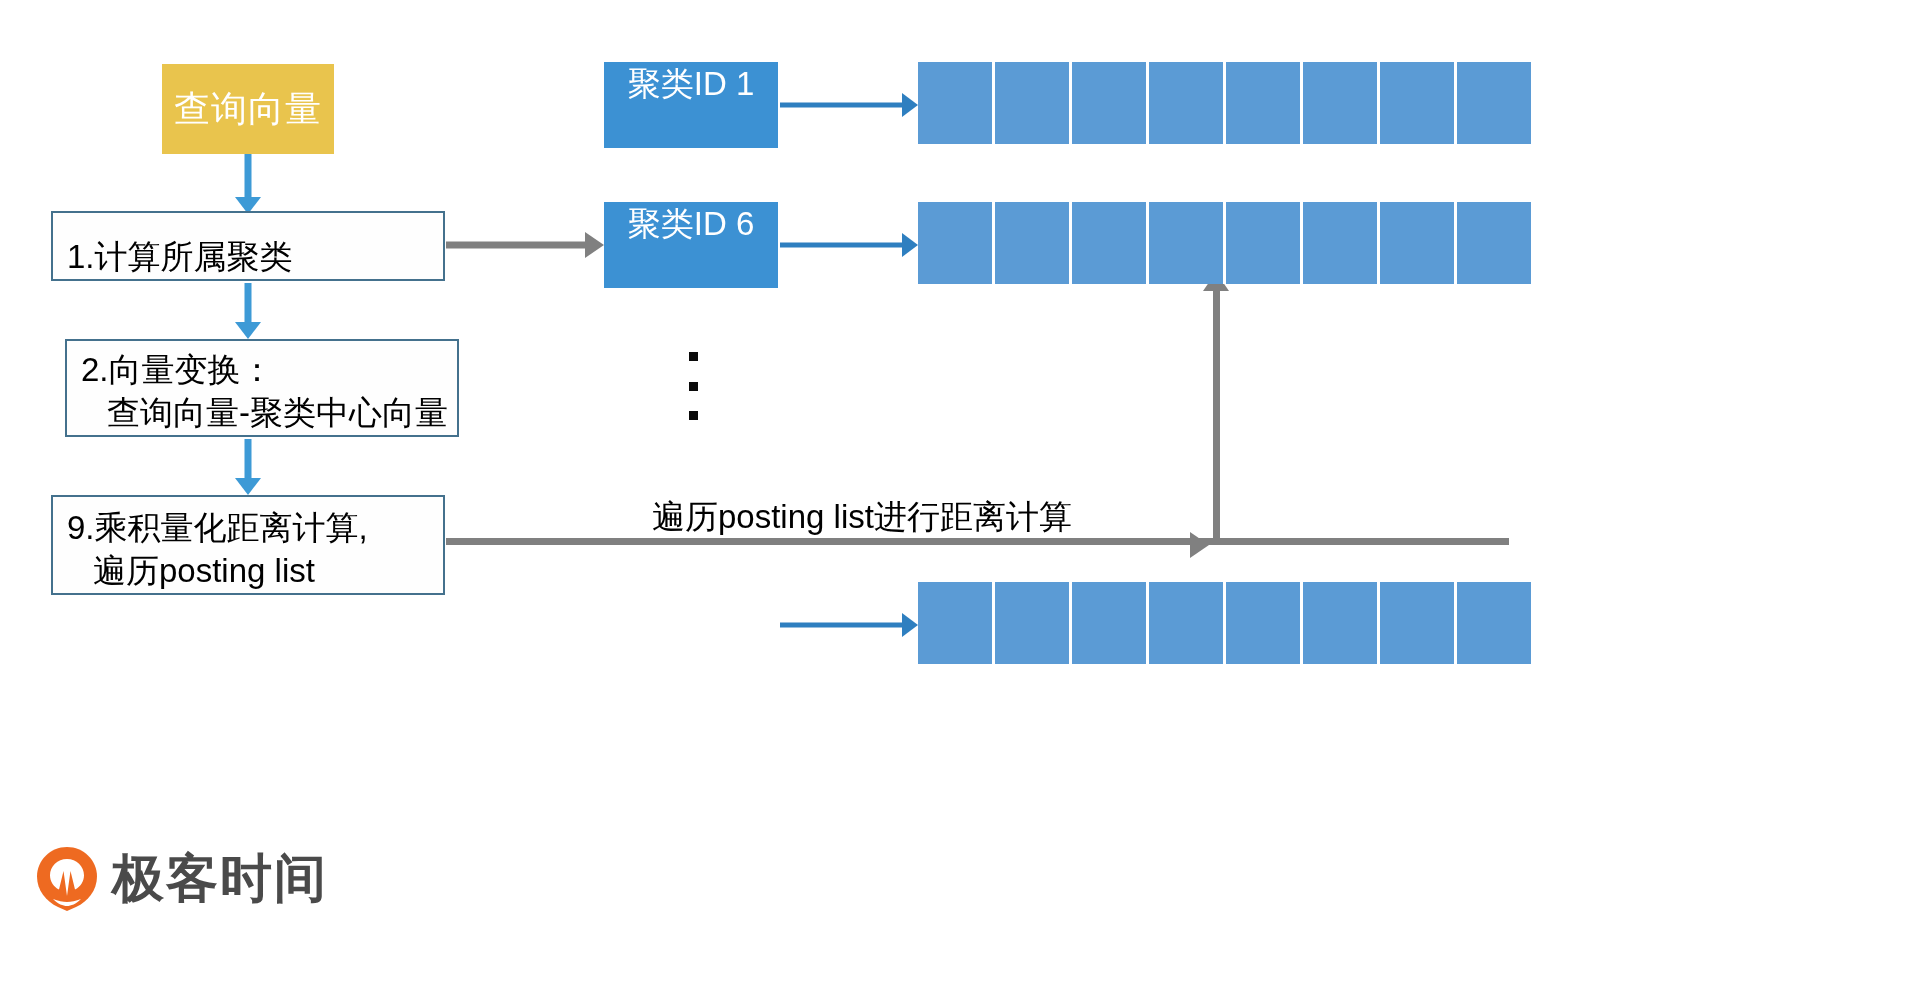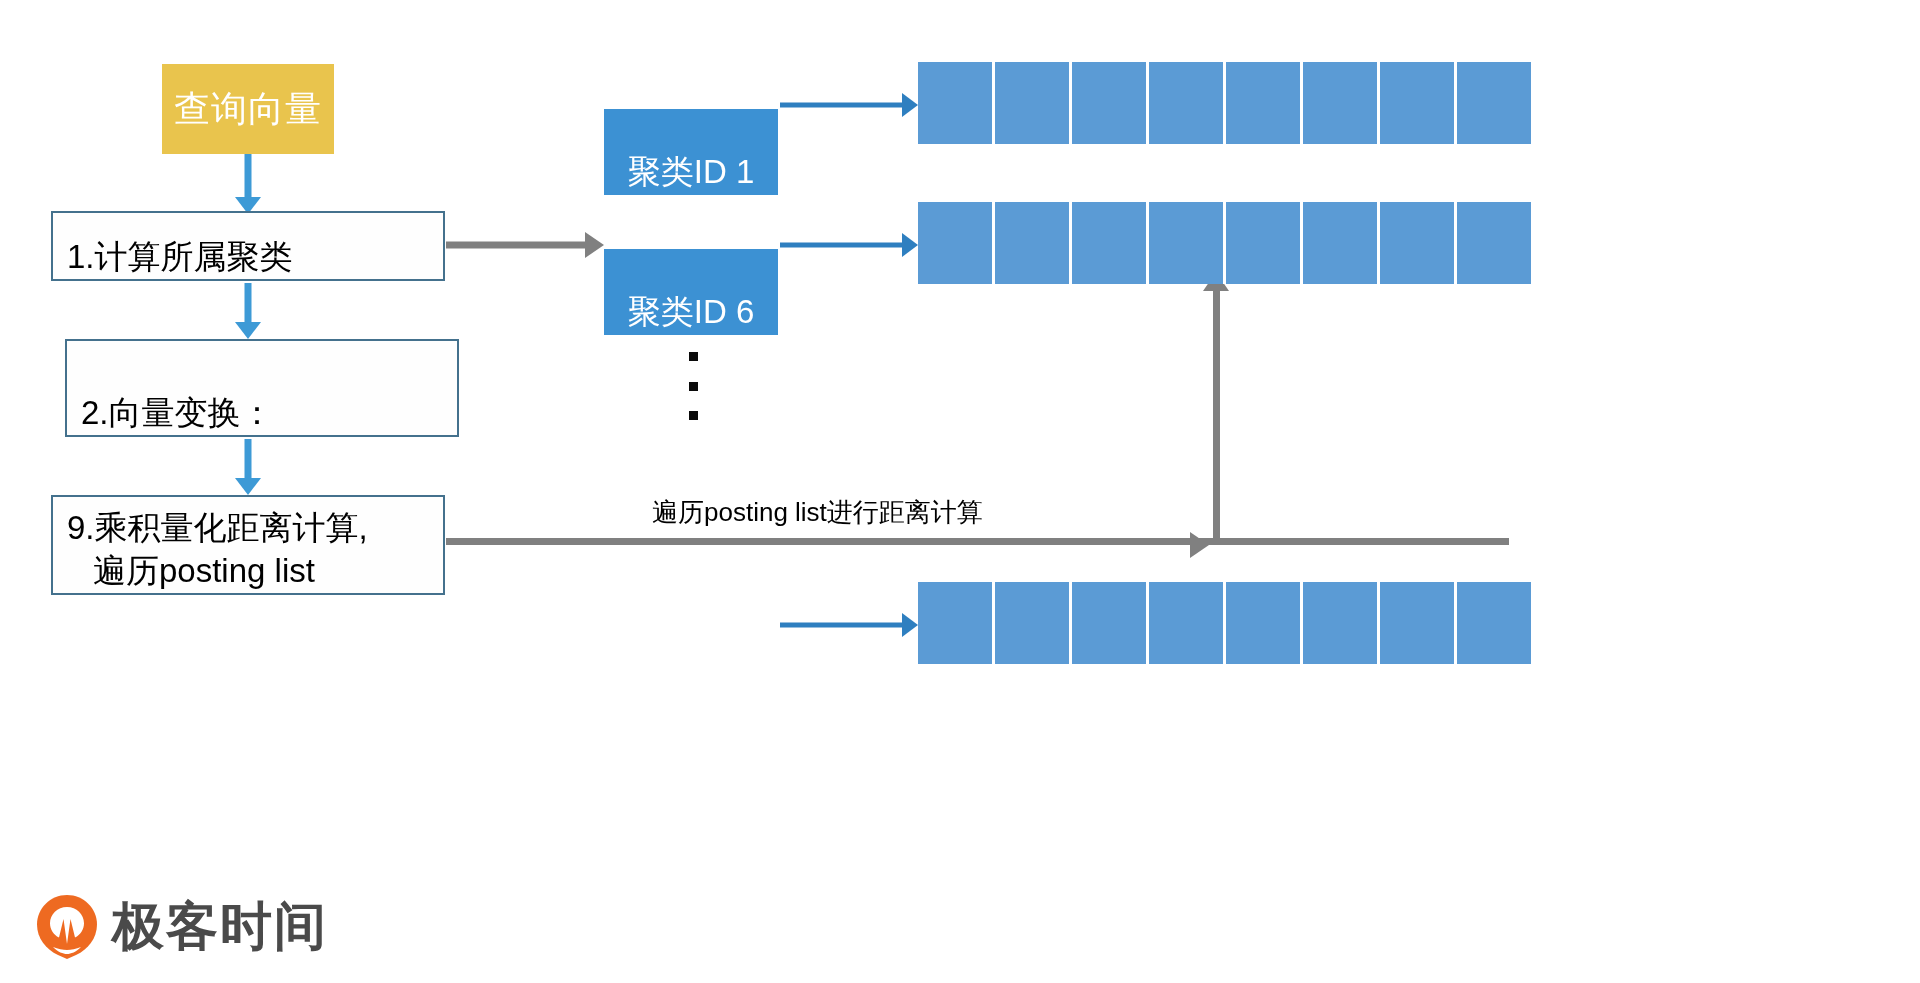--- a/index.html
+++ b/index.html
@@ -32,23 +32,22 @@
     font-size:33px;
     line-height:1.30;
     white-space:pre;
   }
   .step-line2{padding-left:26px;}
 
   
   .cluster-box{
     background:#3C91D3;
     color:#ffffff;
-    display:flex;align-items:flex-end;justify-content:center;
+    display:flex;align-items:flex-start;justify-content:center;
     font-size:33px;
-    margin-top:47px;
   }
 
   
   .posting-list{
     display:flex;
     height:82px;
   }
   .cell{
     background:#5B9BD5;
     border-right:3px solid #FFFFFF;
@@ -114,21 +113,21 @@
     border-left:19px solid #808080;
   }
 
   
   .ellipsis-v{position:absolute;display:flex;flex-direction:column;
     align-items:center;justify-content:space-between;}
   .ellipsis-v .dot{width:9px;height:9px;background:#0A0A0A;}
 
   
   .caption{
-    position:absolute;font-size:26px;color:#000000;white-space:nowrap;
+    position:absolute;font-size:33px;color:#000000;white-space:nowrap;
   }
 
   
   .logo{position:absolute;display:flex;align-items:center;}
   .logo-mark{position:relative;width:62px;height:66px;margin-right:14px;}
   .logo-text{font-size:52px;color:#4A4A4A;font-weight:bold;letter-spacing:2px;}
 </style>
 </head>
 <body>
 
@@ -147,20 +146,21 @@
     <span>1.计算所属聚类</span>
   </div>
 
   <div class="v-arrow-blue" style="left:232px;top:283px;width:32px;height:56px;">
     <div class="shaft" style="height:40px;"></div>
     <div class="head"></div>
   </div>
 
   <div class="node step-box" style="left:65px;top:339px;width:394px;height:98px;">
     <span>2.向量变换：</span>
+    <span class="step-line2">查询向量-聚类中心向量</span>
   </div>
 
   <div class="v-arrow-blue" style="left:232px;top:439px;width:32px;height:56px;">
     <div class="shaft" style="height:40px;"></div>
     <div class="head"></div>
   </div>
 
   <div class="node step-box" style="left:51px;top:495px;width:394px;height:100px;">
     <span>9.乘积量化距离计算,</span>
     <span class="step-line2">遍历posting list</span>
@@ -230,21 +230,21 @@
     <div class="cell"></div>
     <div class="cell"></div>
     <div class="cell"></div>
     <div class="cell"></div>
     <div class="cell"></div>
     <div class="cell"></div>
     <div class="cell"></div>
     <div class="cell"></div>
   </div>
 
-  <div class="logo" style="left:36px;top:892px;">
+  <div class="logo" style="left:36px;top:844px;">
     <div class="logo-mark">
       <svg width="62" height="66" viewBox="0 0 62 66" xmlns="http://www.w3.org/2000/svg">
         <path d="M31 1 C14.4 1 1 14.2 1 30.5 C1 44 10 55.5 22 61 L31 65 L40 61 C52 55.5 61 44 61 30.5 C61 14.2 47.6 1 31 1 Z" fill="#EE6A21"></path>
         <path d="M31 13 C21.5 13 14 20.3 14 29.3 C14 35.5 17.6 40.9 23 43.6 L27.5 25 L31 50 L34.5 25 L39 43.6 C44.4 40.9 48 35.5 48 29.3 C48 20.3 40.5 13 31 13 Z" fill="#FFFFFF"></path>
         <path d="M17 53 C22 58 27 60 31 60 C35 60 40 58 45 53 C40 55 35 56 31 56 C27 56 22 55 17 53 Z" fill="#FFFFFF"></path>
       </svg>
     </div>
     <div class="logo-text">极客时间</div>
   </div>
 

